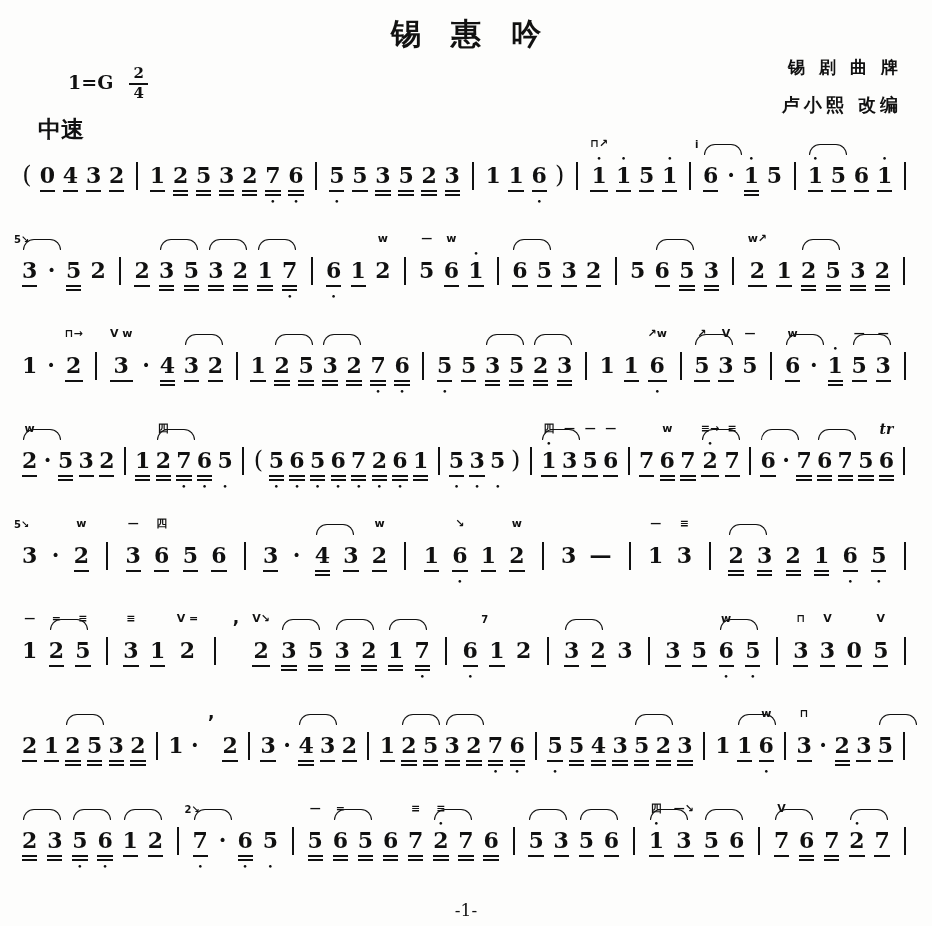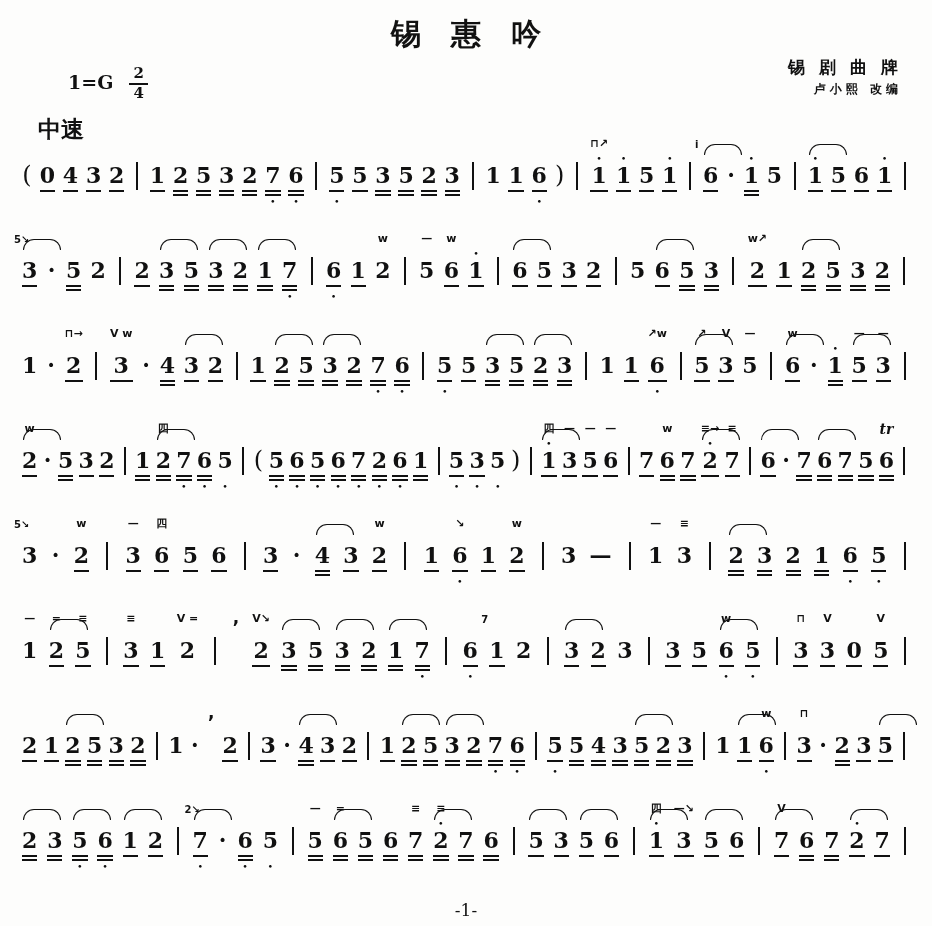--- a/index.html
+++ b/index.html
@@ -4,21 +4,21 @@
 <style>
   html,body{margin:0;padding:0;background:#e8e8e8;}
   .sheet{position:relative;width:932px;height:926px;background:#fdfdfc;color:#111;
          font-family:"DejaVu Serif","Liberation Serif",serif;overflow:hidden;}
   h1.title{margin:0;position:absolute;top:14px;left:0;right:0;text-align:center;
            font-size:30px;font-weight:bold;letter-spacing:30px;text-indent:30px;
            font-family:"DejaVu Sans","Liberation Sans",sans-serif;}
   .credits{position:absolute;top:56px;right:34px;text-align:right;font-weight:bold;
            font-family:"DejaVu Sans","Liberation Sans",sans-serif;}
   .credits .c1{font-size:17px;letter-spacing:14px;margin-right:-14px;font-family:Liberation Serif, serif;}
-  .credits .c2{font-size:12px;letter-spacing:4px;margin-top:2px;margin-right:-4px;}
+  .credits .c2{font-size:18px;letter-spacing:4px;margin-top:14px;margin-right:-4px;}
   .keysig{position:absolute;top:66px;left:36px;font-size:19px;font-weight:bold;margin-left:32px;}
   .frac{display:inline-flex;flex-direction:column;align-items:center;vertical-align:middle;
         margin-left:16px;font-size:15px;line-height:1.05;}
   .frac .den{border-top:2px solid #111;padding:1px 4px 0 4px;}
   .frac .numtop{padding:0 4px 1px 4px;}
   .tempo{position:absolute;top:114px;left:38px;font-size:23px;font-weight:bold;
          font-family:"DejaVu Sans","Liberation Sans",sans-serif;}
   .lines{position:absolute;top:134px;left:16px;right:16px;}
   .mline{display:flex;justify-content:space-between;align-items:flex-end;margin-bottom:24px;padding:0 4px;}
   .tok{display:flex;flex-direction:column;align-items:center;position:relative;padding:0 2px;min-width:10px;}

